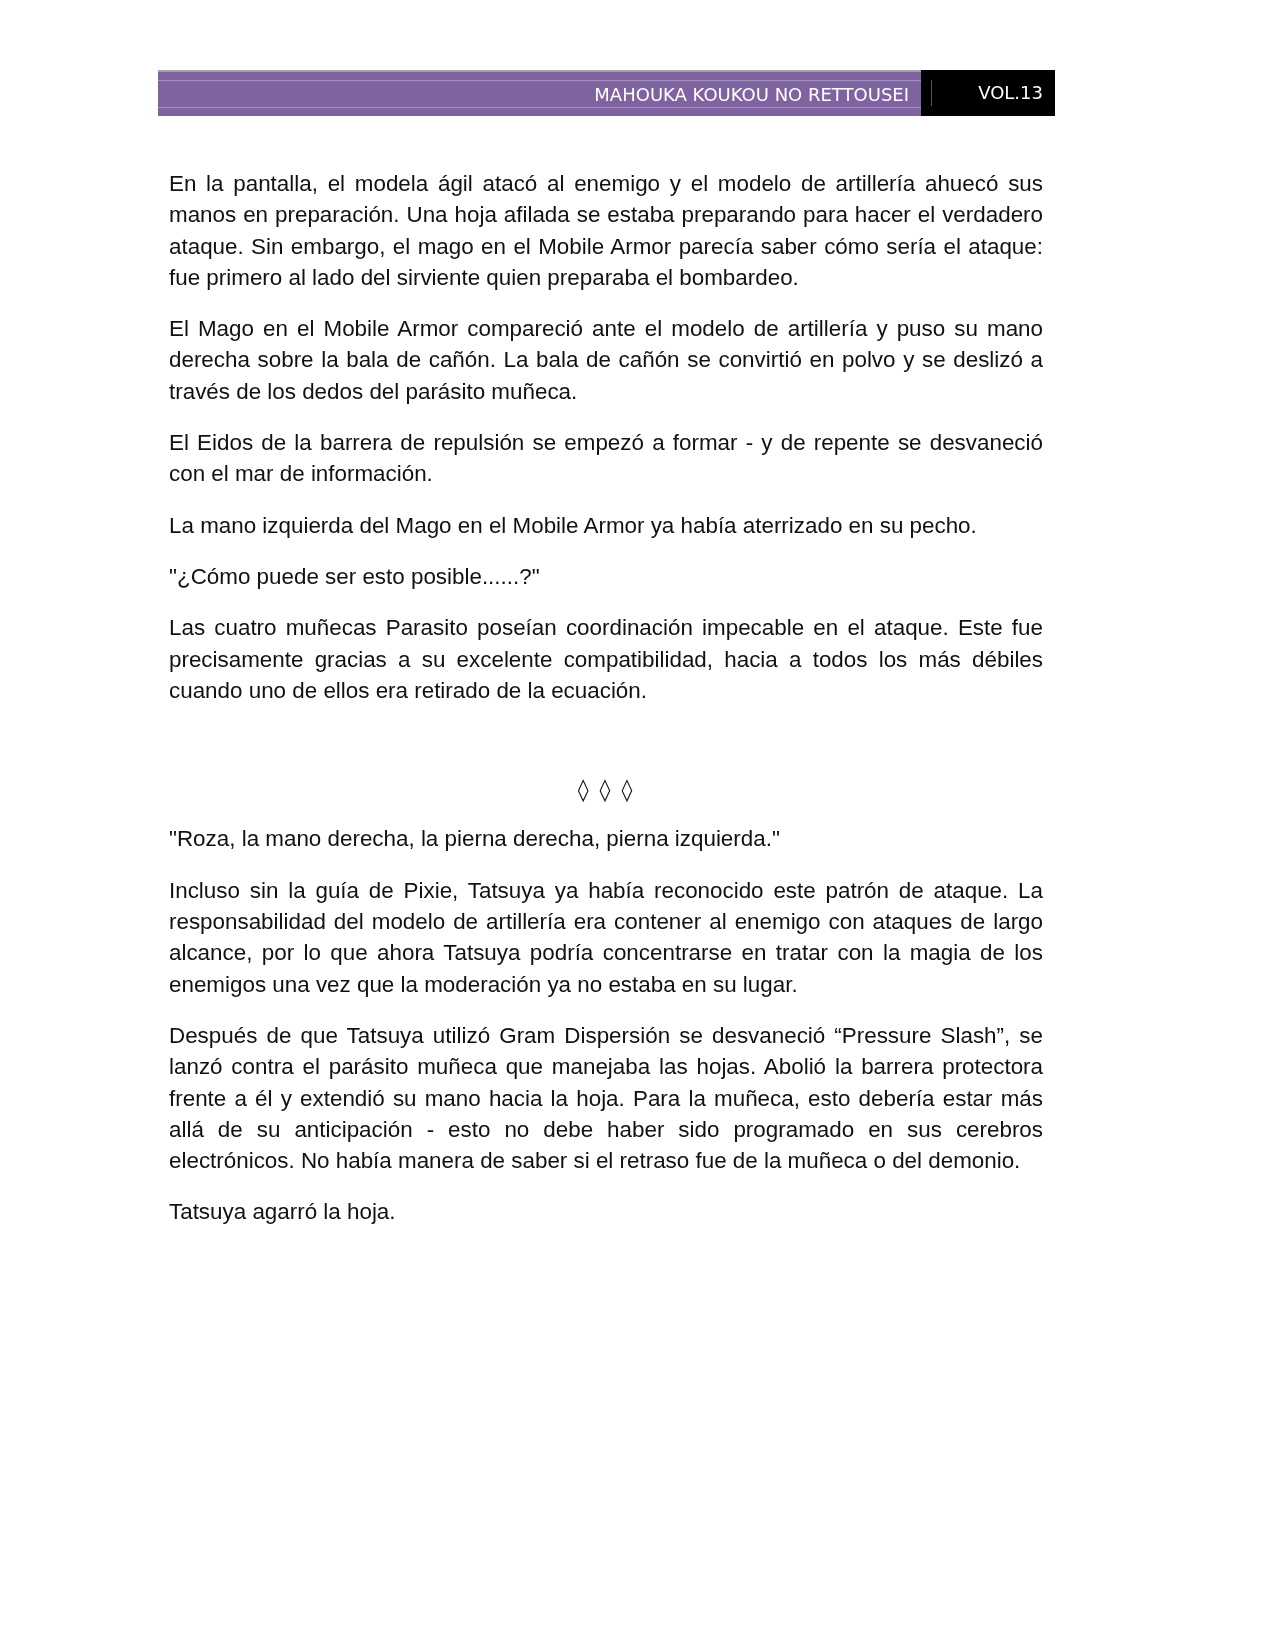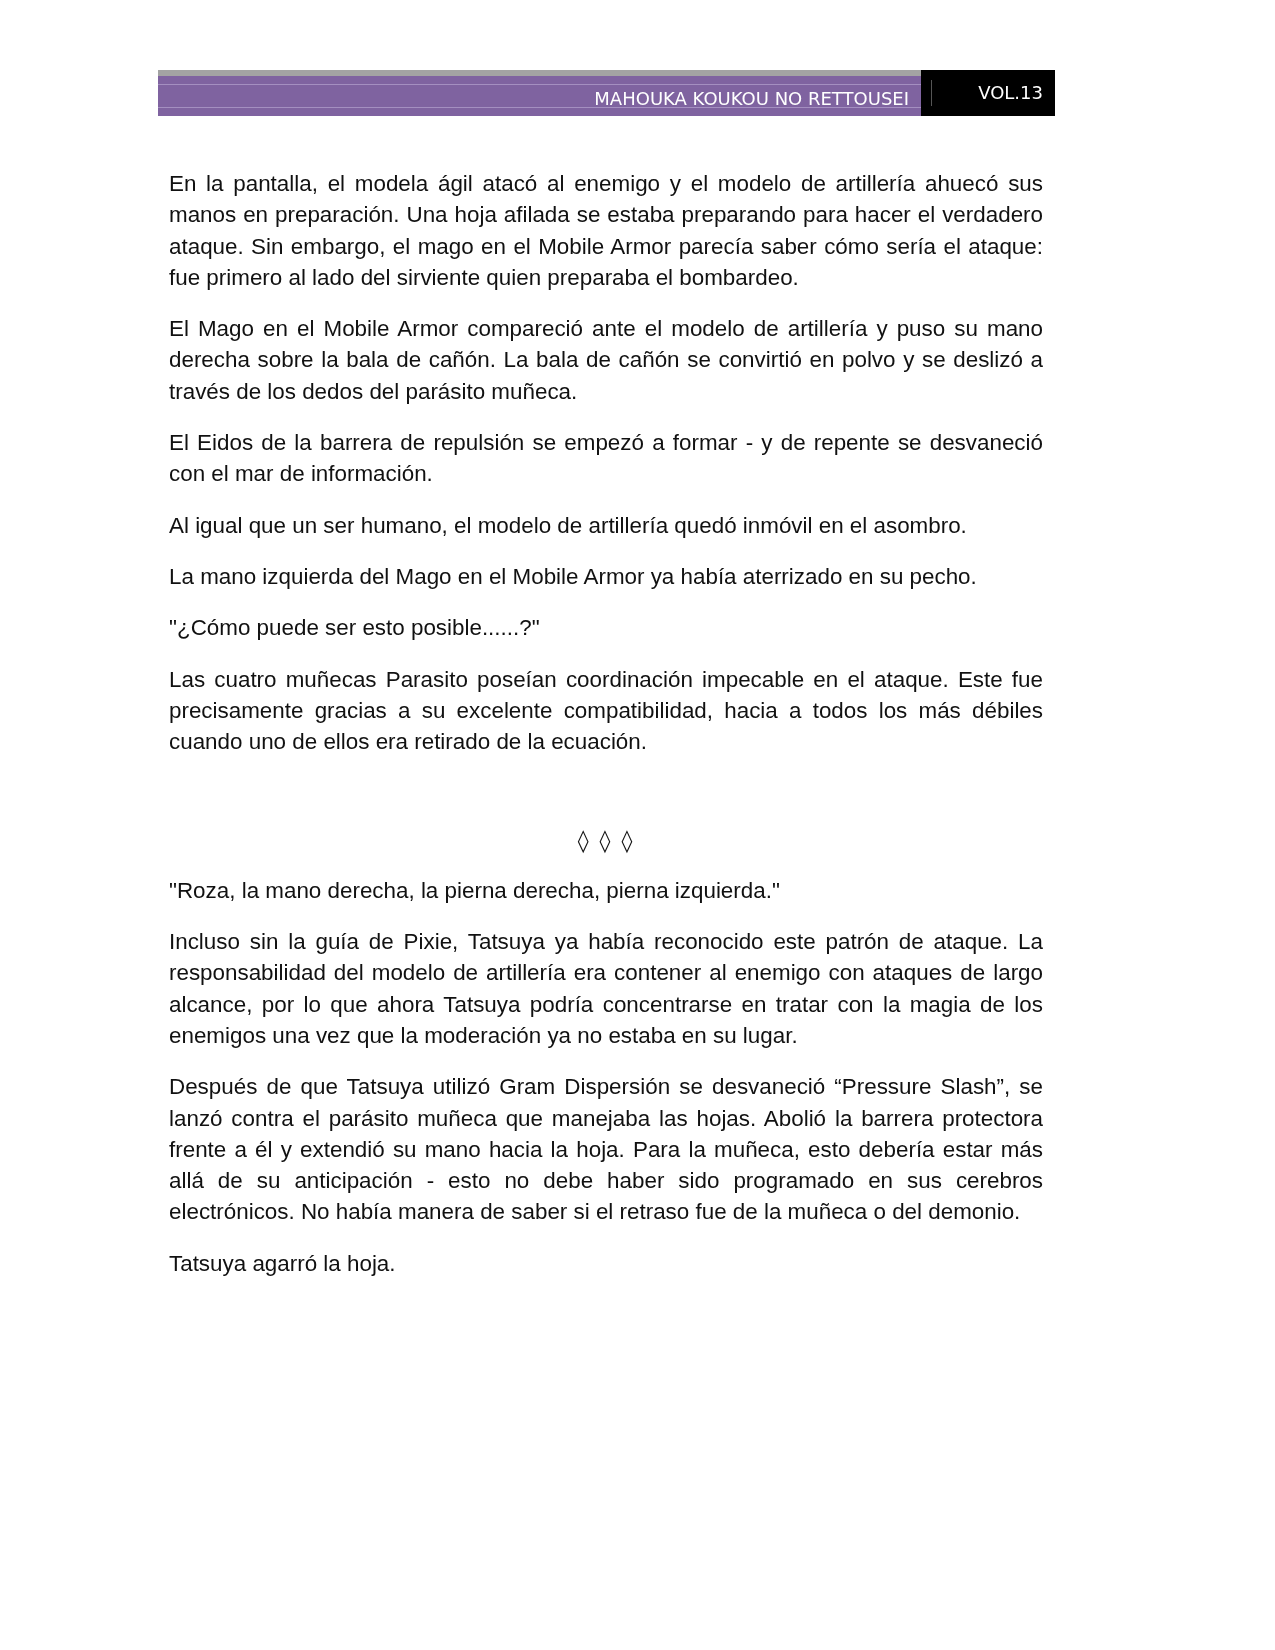--- a/index.html
+++ b/index.html
@@ -3,21 +3,21 @@
 <meta charset="utf-8">
 <style>
   html, body { margin: 0; padding: 0; background: #ffffff; }
   body { width: 1275px; height: 1650px; position: relative; overflow: hidden; }
   .header {
     position: absolute; left: 158px; top: 70px; width: 897px; height: 46px;
     display: flex;
   }
   .header-left {
     flex: 1; background: #7f63a0; position: relative;
-    border-top: 6px solid #a3a3a3;
+    border-top: 2px solid #a3a3a3;
   }
   .header-left::before {
     content: ""; position: absolute; left: 0; right: 0; top: 8px; height: 1px; background: #a48fc0;
   }
   .header-left::after {
     content: ""; position: absolute; left: 0; right: 0; bottom: 8px; height: 1px; background: #a48fc0;
   }
   .header-title {
     position: absolute; right: 12px; top: 12px;
     color: #ffffff; font-family: "DejaVu Sans", sans-serif; font-size: 18px; letter-spacing: 0px;
@@ -51,21 +51,20 @@
   </div>
   <div class="header-right">
     <span class="header-vol">VOL.13</span>
   </div>
 </div>
 
 <div class="content">
   <p>En la pantalla, el modela ágil atacó al enemigo y el modelo de artillería ahuecó sus manos en preparación. Una hoja afilada se estaba preparando para hacer el verdadero ataque. Sin embargo, el mago en el Mobile Armor parecía saber cómo sería el ataque: fue primero al lado del sirviente quien preparaba el bombardeo.</p>
   <p>El Mago en el Mobile Armor compareció ante el modelo de artillería y puso su mano derecha sobre la bala de cañón. La bala de cañón se convirtió en polvo y se deslizó a través de los dedos del parásito muñeca.</p>
   <p>El Eidos de la barrera de repulsión se empezó a formar - y de repente se desvaneció con el mar de información.</p>
-  <p>Al igual que un ser humano, el modelo de artillería quedó inmóvil en el asombro.</p>
   <p>La mano izquierda del Mago en el Mobile Armor ya había aterrizado en su pecho.</p>
   <p>"¿Cómo puede ser esto posible......?"</p>
   <p>Las cuatro muñecas Parasito poseían coordinación impecable en el ataque. Este fue precisamente gracias a su excelente compatibilidad, hacia a todos los más débiles cuando uno de ellos era retirado de la ecuación.</p>
 
   <div class="separator">◊ ◊ ◊</div>
 
   <p>"Roza, la mano derecha, la pierna derecha, pierna izquierda."</p>
   <p>Incluso sin la guía de Pixie, Tatsuya ya había reconocido este patrón de ataque. La responsabilidad del modelo de artillería era contener al enemigo con ataques de largo alcance, por lo que ahora Tatsuya podría concentrarse en tratar con la magia de los enemigos una vez que la moderación ya no estaba en su lugar.</p>
   <p>Después de que Tatsuya utilizó Gram Dispersión  se desvaneció “Pressure Slash”, se lanzó contra el parásito muñeca que manejaba las hojas. Abolió la barrera protectora frente a él y extendió su mano hacia la hoja. Para la muñeca, esto debería estar más allá de su anticipación - esto no debe haber sido programado en sus cerebros electrónicos. No había manera de saber si el retraso fue de la muñeca o del demonio.</p>
   <p>Tatsuya agarró la hoja.</p>

